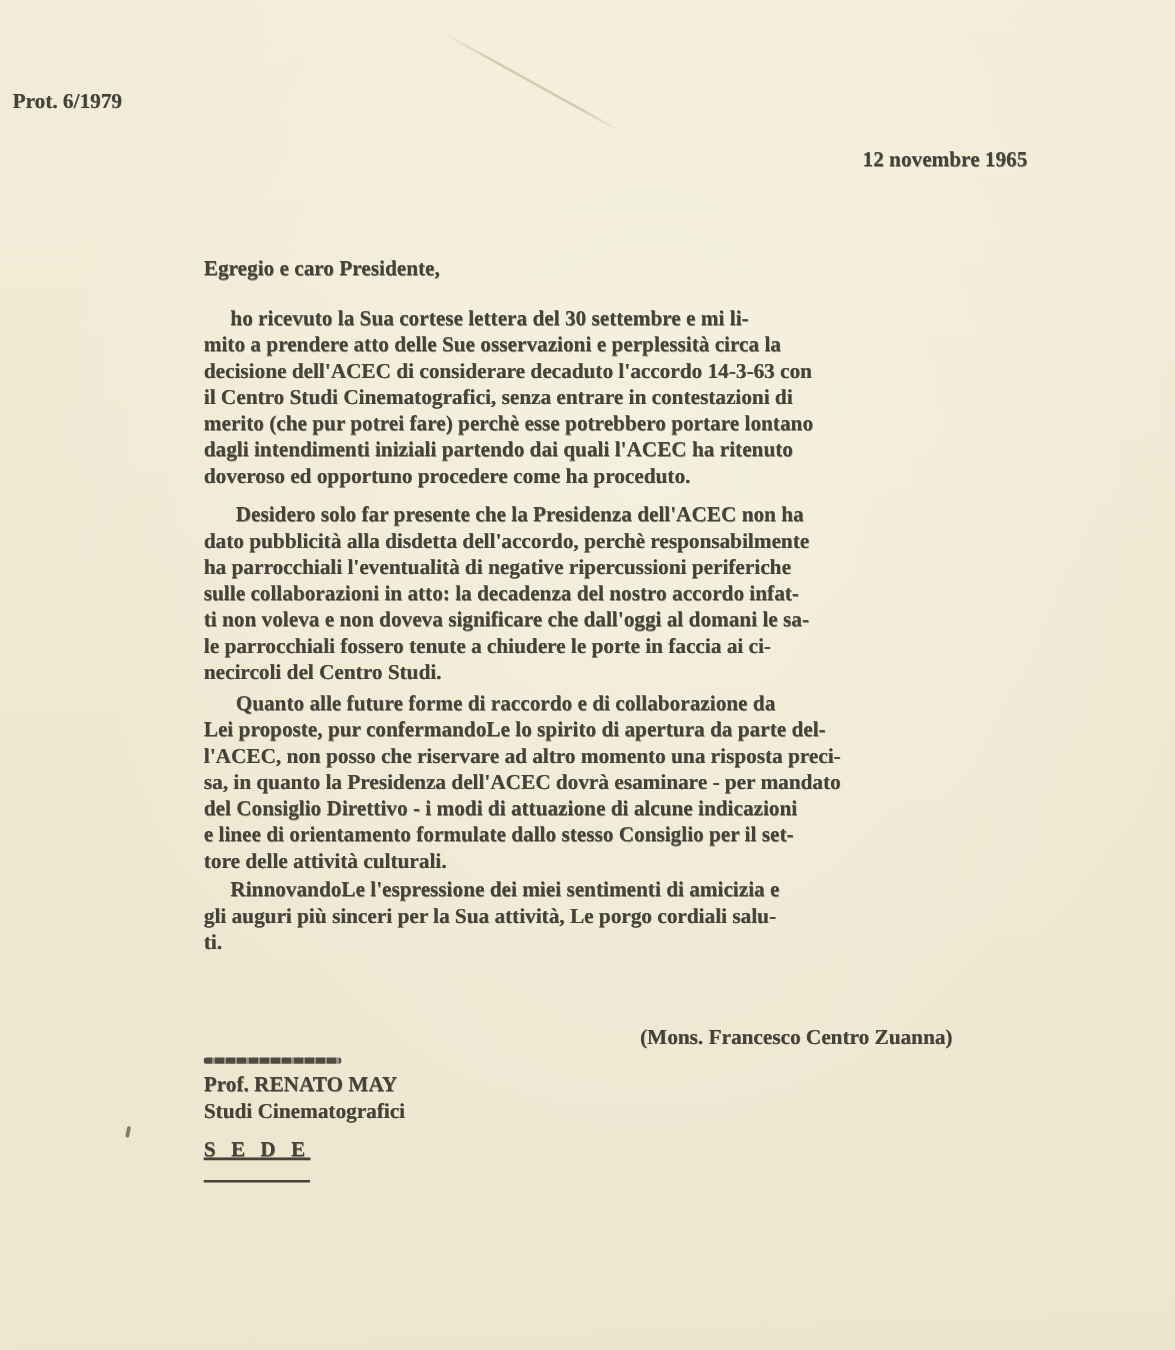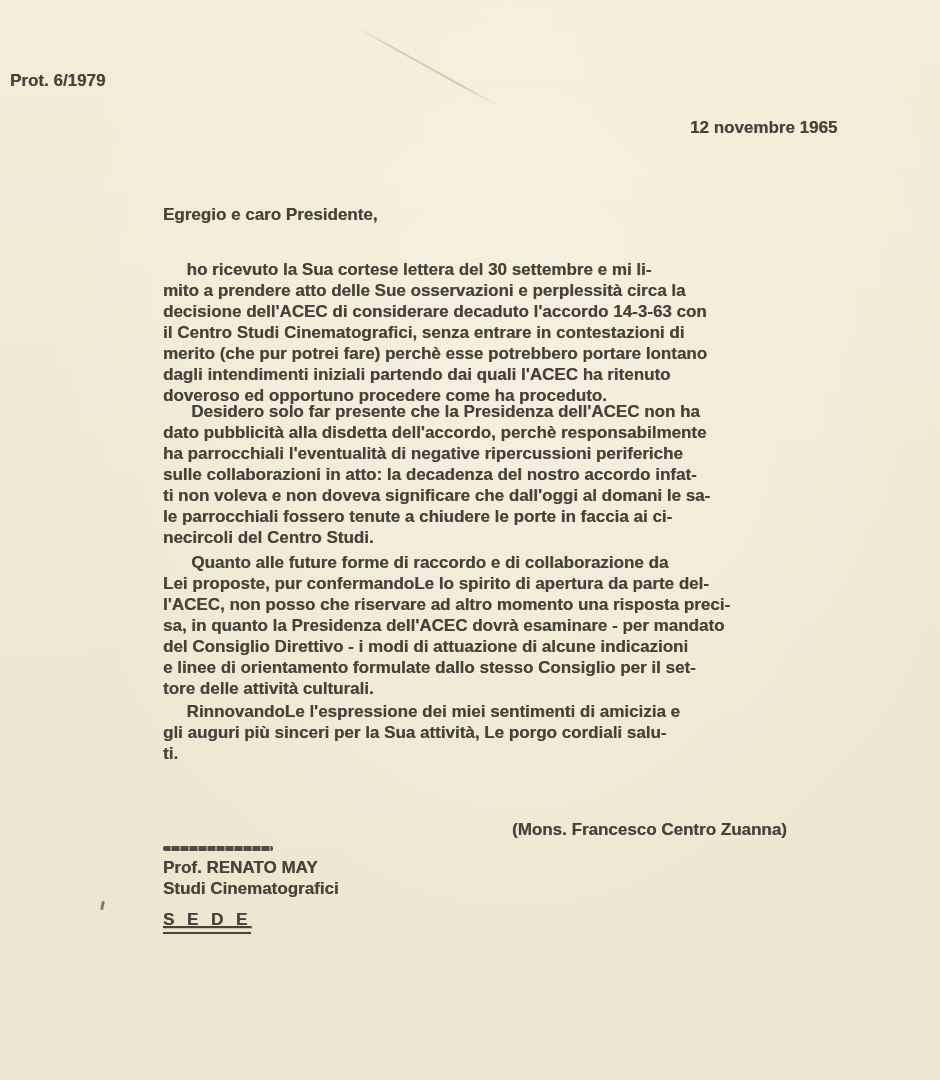--- a/index.html
+++ b/index.html
@@ -4,38 +4,38 @@
 <style>
   html, body { margin: 0; padding: 0; background: #8a8578; }
   .page {
     position: relative;
     width: 940px;
     height: 1080px;
     background:
       radial-gradient(ellipse at 55% 35%, rgba(255,253,242,0.35), rgba(255,253,242,0) 65%),
       linear-gradient(178deg, #f2edd8 0%, #efe9d3 45%, #ece6cf 100%);
     overflow: hidden;
-    font-family: Liberation Sans, sans-serif;
+    font-family: Liberation Serif, serif;
     font-weight: bold;
     color: #46423a;
   }
   .line {
     position: relative;
     white-space: pre;
     font-size: 17px;
     line-height: 21px;
     letter-spacing: 0px;
     text-shadow: 0.4px 0.4px 0.5px rgba(60,55,45,0.55);
   }
   .abs { position: absolute; }
   .prot  { left: 10px;  top: 70px; }
   .date  { left: 690px; top: 72px; margin-top: 45px; }
   .salutation { left: 163px; top: 204px; }
   .para { position: absolute; left: 163px; }
-  .p1 { top: 244px; margin-top: 15px; }
+  .p1 { top: 244px; }
   .p2 { top: 401px; }
   .p3 { top: 552px; }
   .p4 { top: 701px; }
   .signature { left: 512px; top: 819px; }
   .recipient { position: absolute; left: 163px; top: 846px; }
   .strikeout {
     width: 110px; height: 5px;
     margin-bottom: 6px;
     background: repeating-linear-gradient(90deg, #3d3a33 0 7px, rgba(61,58,51,0.55) 7px 9px);
     border-radius: 2px;
@@ -43,21 +43,21 @@
   }
   .sede-line {
     margin-top: 10px;
   }
   .sede {
     display: inline-block;
     letter-spacing: 4px;
     text-decoration: underline;
     text-decoration-thickness: 2px;
     border-bottom: 2px solid #46423a;
-    padding-bottom: 2px;
+    padding-bottom: 14px;
   }
   .crease {
     position: absolute;
     left: 352px; top: 24px;
     width: 168px; height: 2px;
     background: linear-gradient(90deg, rgba(170,158,118,0) 0%, rgba(170,158,118,0.45) 30%, rgba(170,158,118,0.45) 75%, rgba(170,158,118,0) 100%);
     transform: rotate(29deg);
     transform-origin: left center;
   }
   .speck {

